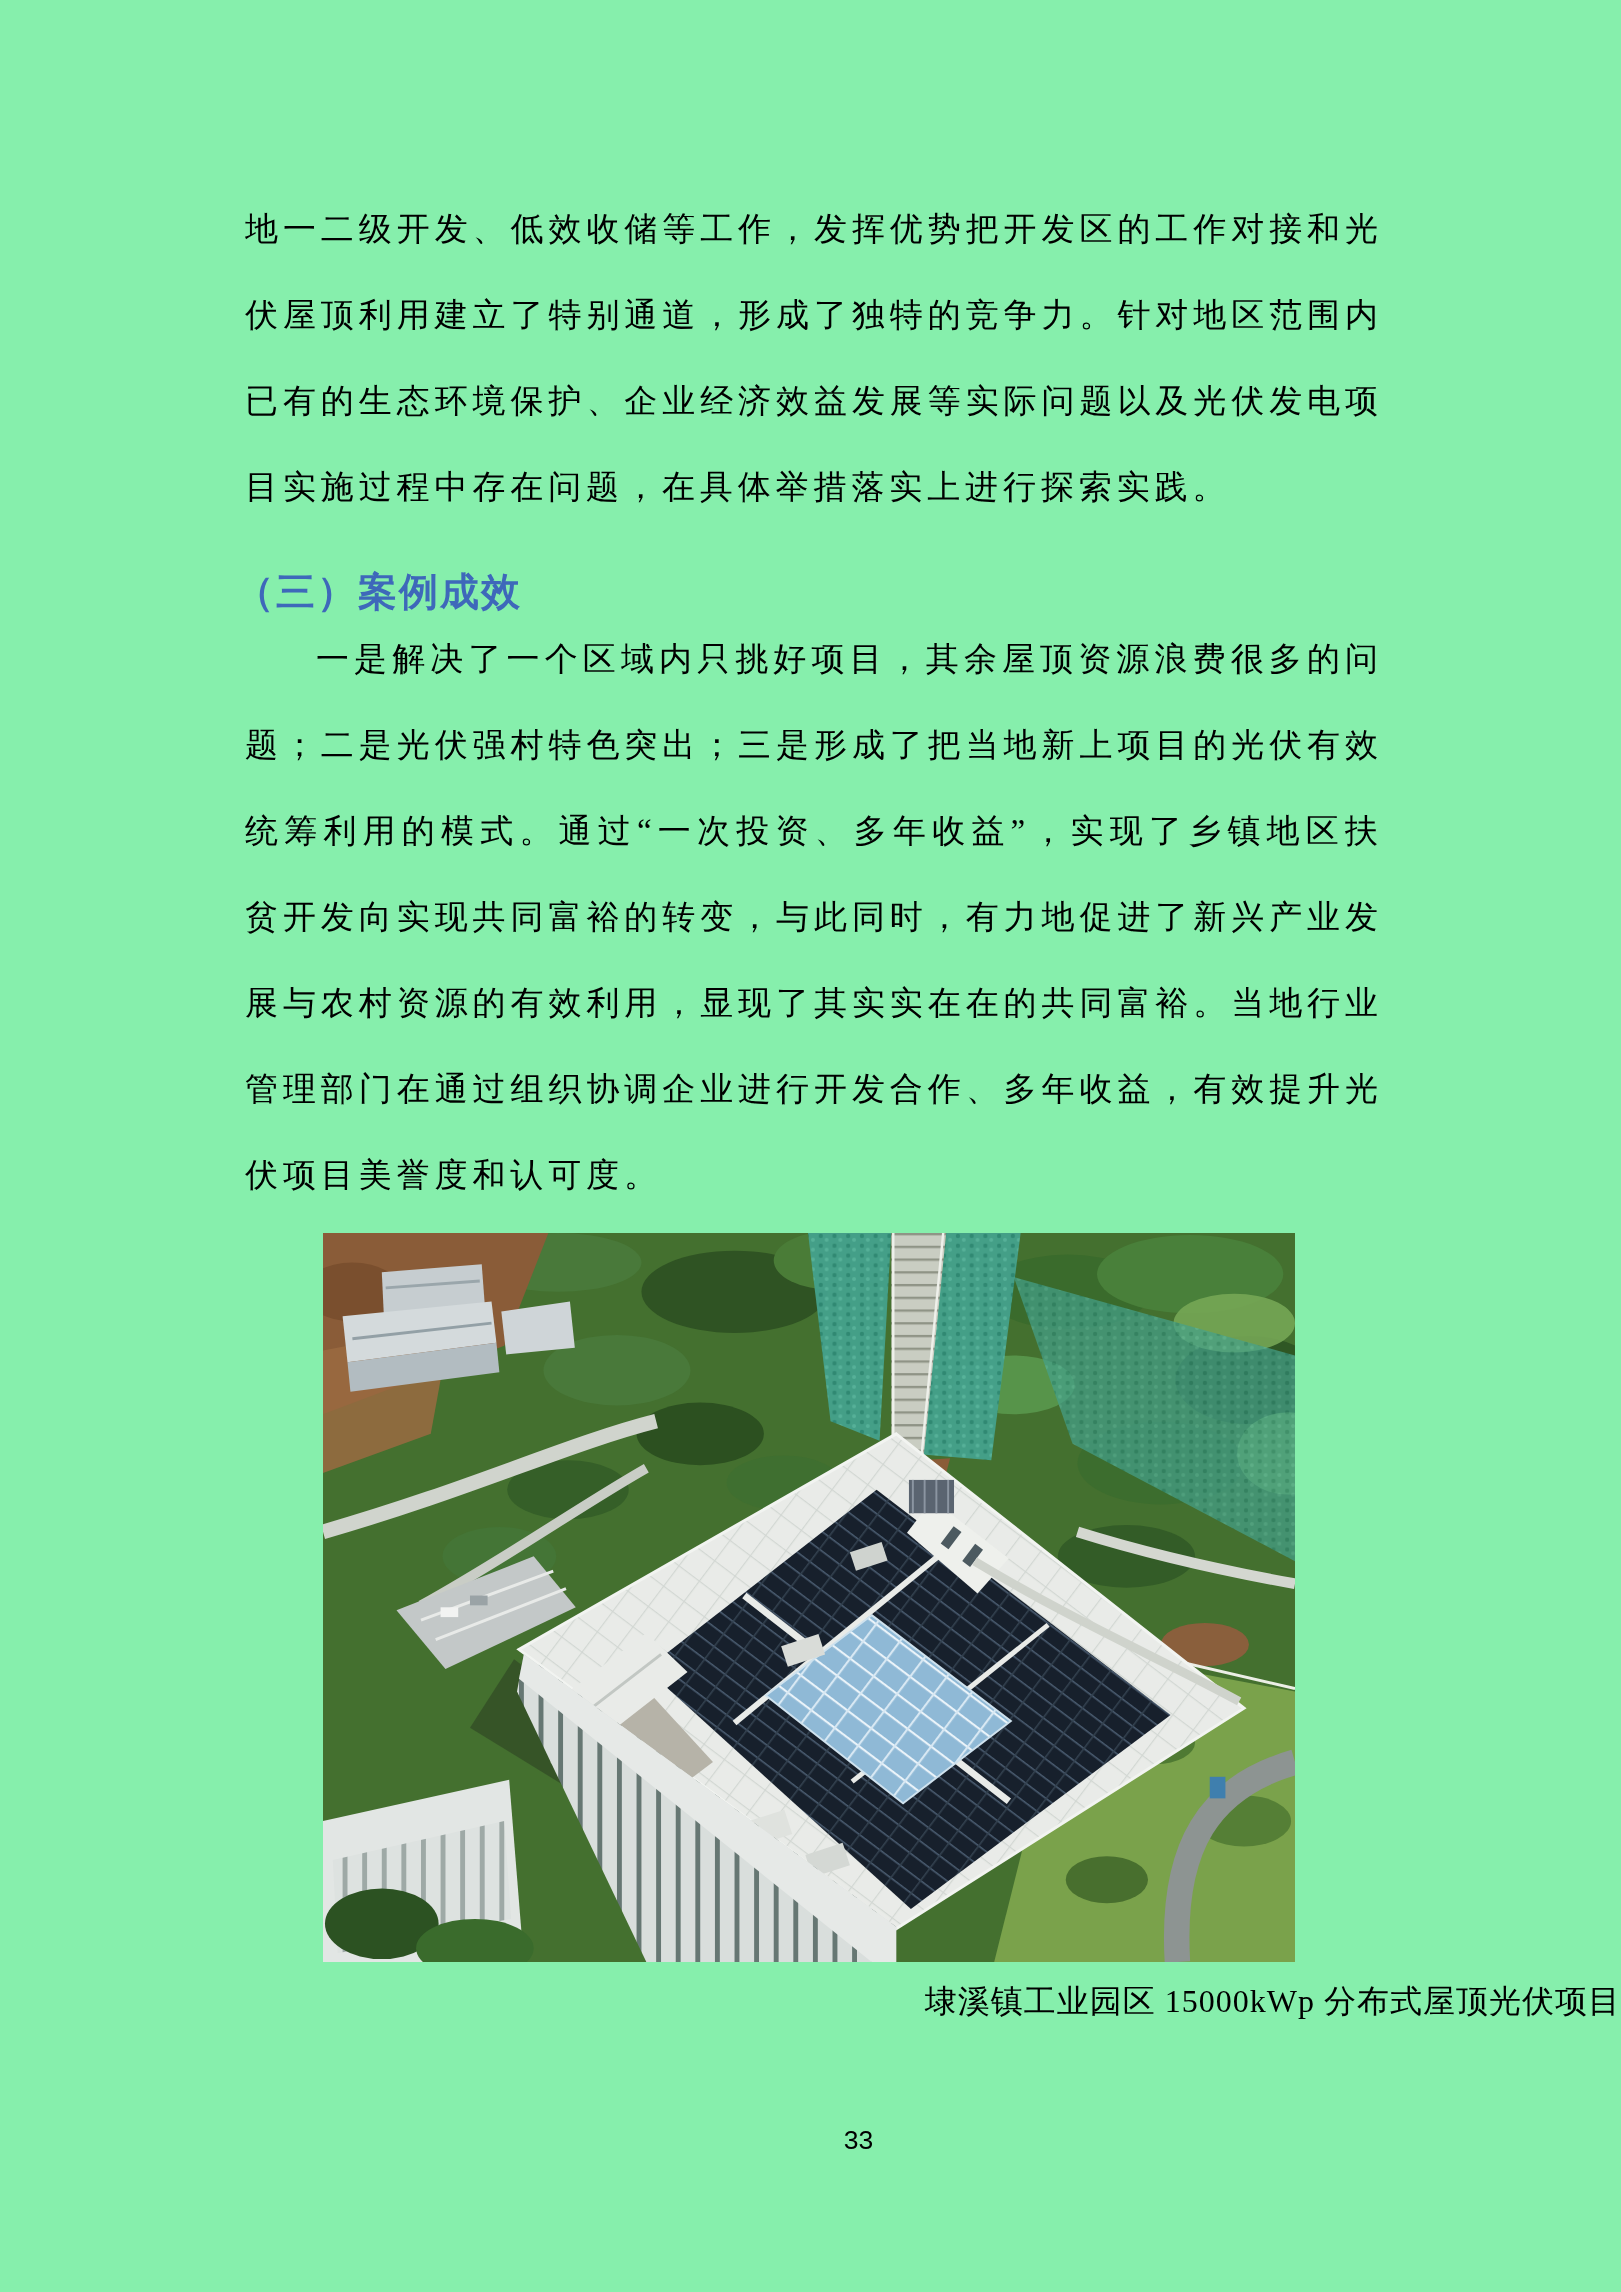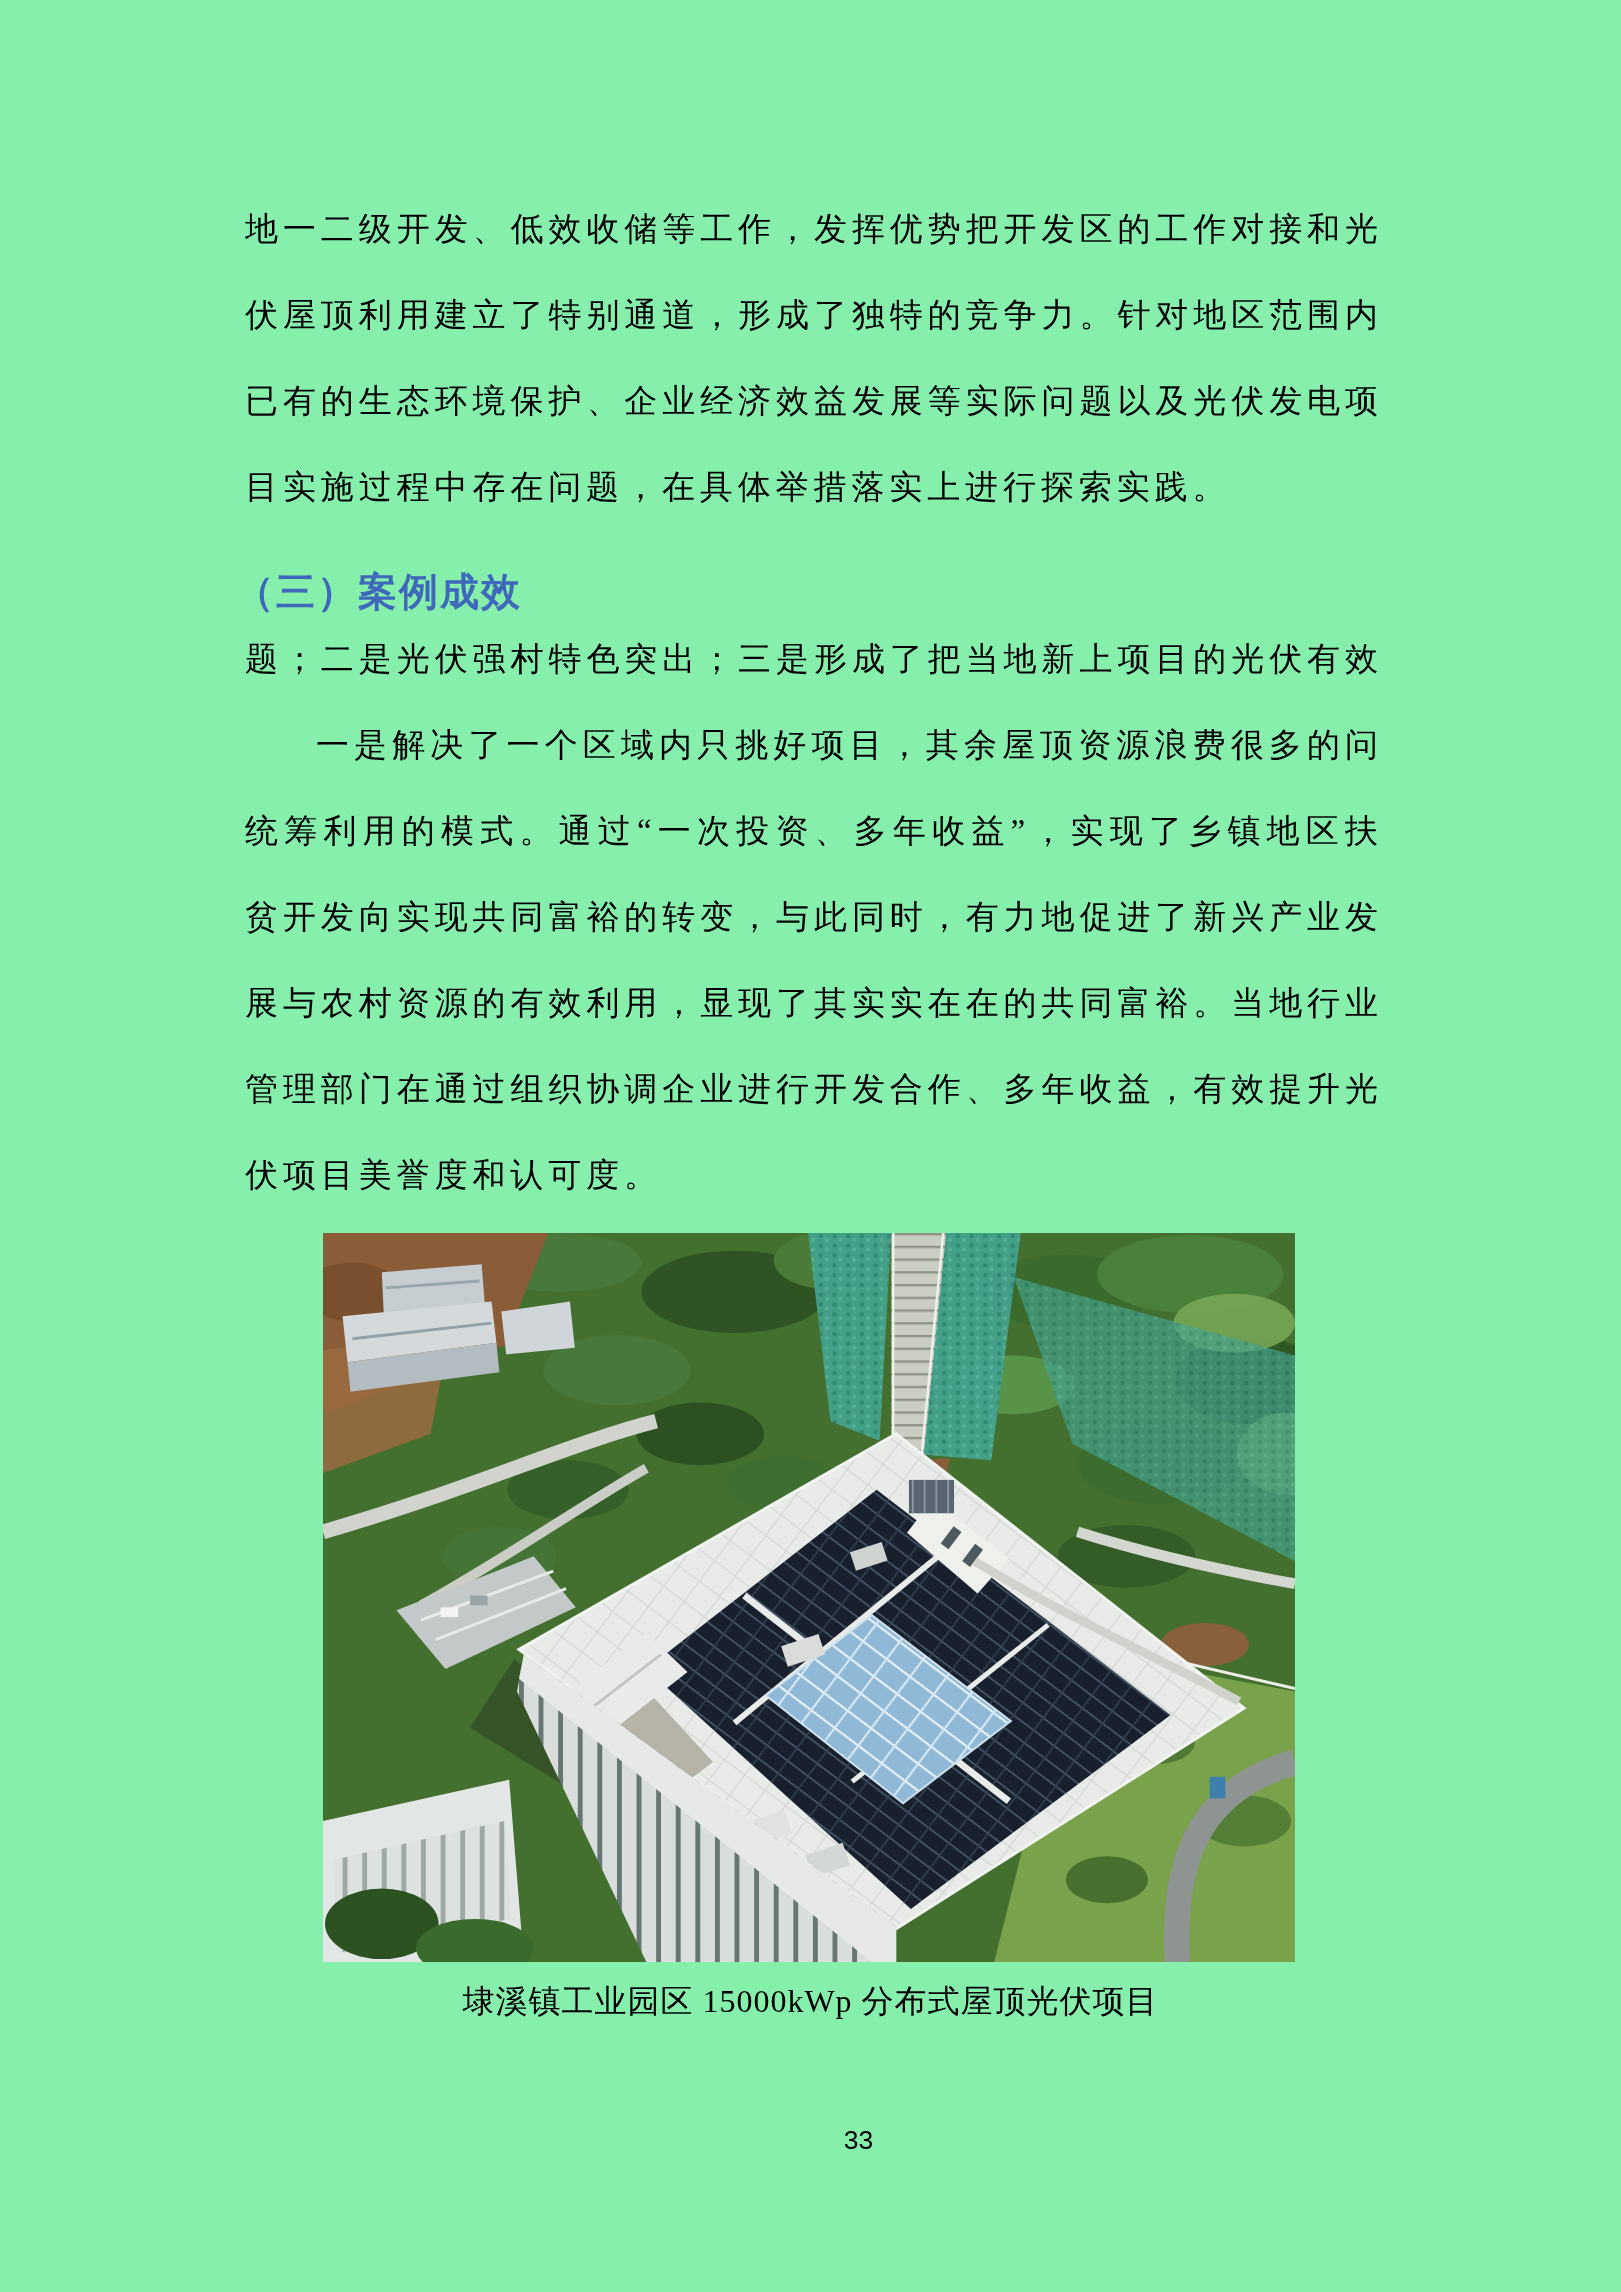--- a/index.html
+++ b/index.html
@@ -54,21 +54,21 @@
     padding:0;
   }
   .photo svg{display:block;width:100%;height:100%;}
   .caption{
     position:absolute;
     left:0;
     top:1972px;
     width:1621px;
     height:59px;
     line-height:59px;
-    text-align:center;
+    text-align:right;
     font-size:32px;
     letter-spacing:1px;
   }
   .pageno{
     position:absolute;
     left:0;
     top:2125px;
     width:1621px;
     text-align:center;
     font-family:"Liberation Sans","DejaVu Sans",sans-serif;
@@ -84,22 +84,22 @@
   <div class="textblock" style="top:186px">
     <div class="tline">地一二级开发、低效收储等工作，发挥优势把开发区的工作对接和光</div>
     <div class="tline">伏屋顶利用建立了特别通道，形成了独特的竞争力。针对地区范围内</div>
     <div class="tline">已有的生态环境保护、企业经济效益发展等实际问题以及光伏发电项</div>
     <div class="tline tline-end">目实施过程中存在问题，在具体举措落实上进行探索实践。</div>
   </div>
 
   <h2 class="heading">（三）案例成效</h2>
 
   <div class="textblock" style="top:616px">
+    <div class="tline tline-indent">一是解决了一个区域内只挑好项目，其余屋顶资源浪费很多的问</div>
     <div class="tline">题；二是光伏强村特色突出；三是形成了把当地新上项目的光伏有效</div>
-    <div class="tline tline-indent">一是解决了一个区域内只挑好项目，其余屋顶资源浪费很多的问</div>
     <div class="tline">统筹利用的模式。通过“一次投资、多年收益”，实现了乡镇地区扶</div>
     <div class="tline">贫开发向实现共同富裕的转变，与此同时，有力地促进了新兴产业发</div>
     <div class="tline">展与农村资源的有效利用，显现了其实实在在的共同富裕。当地行业</div>
     <div class="tline">管理部门在通过组织协调企业进行开发合作、多年收益，有效提升光</div>
     <div class="tline tline-end">伏项目美誉度和认可度。</div>
   </div>
 
   <figure class="photo">
     <svg viewBox="0 0 992 744" preserveAspectRatio="none" xmlns="http://www.w3.org/2000/svg">
       <defs>

